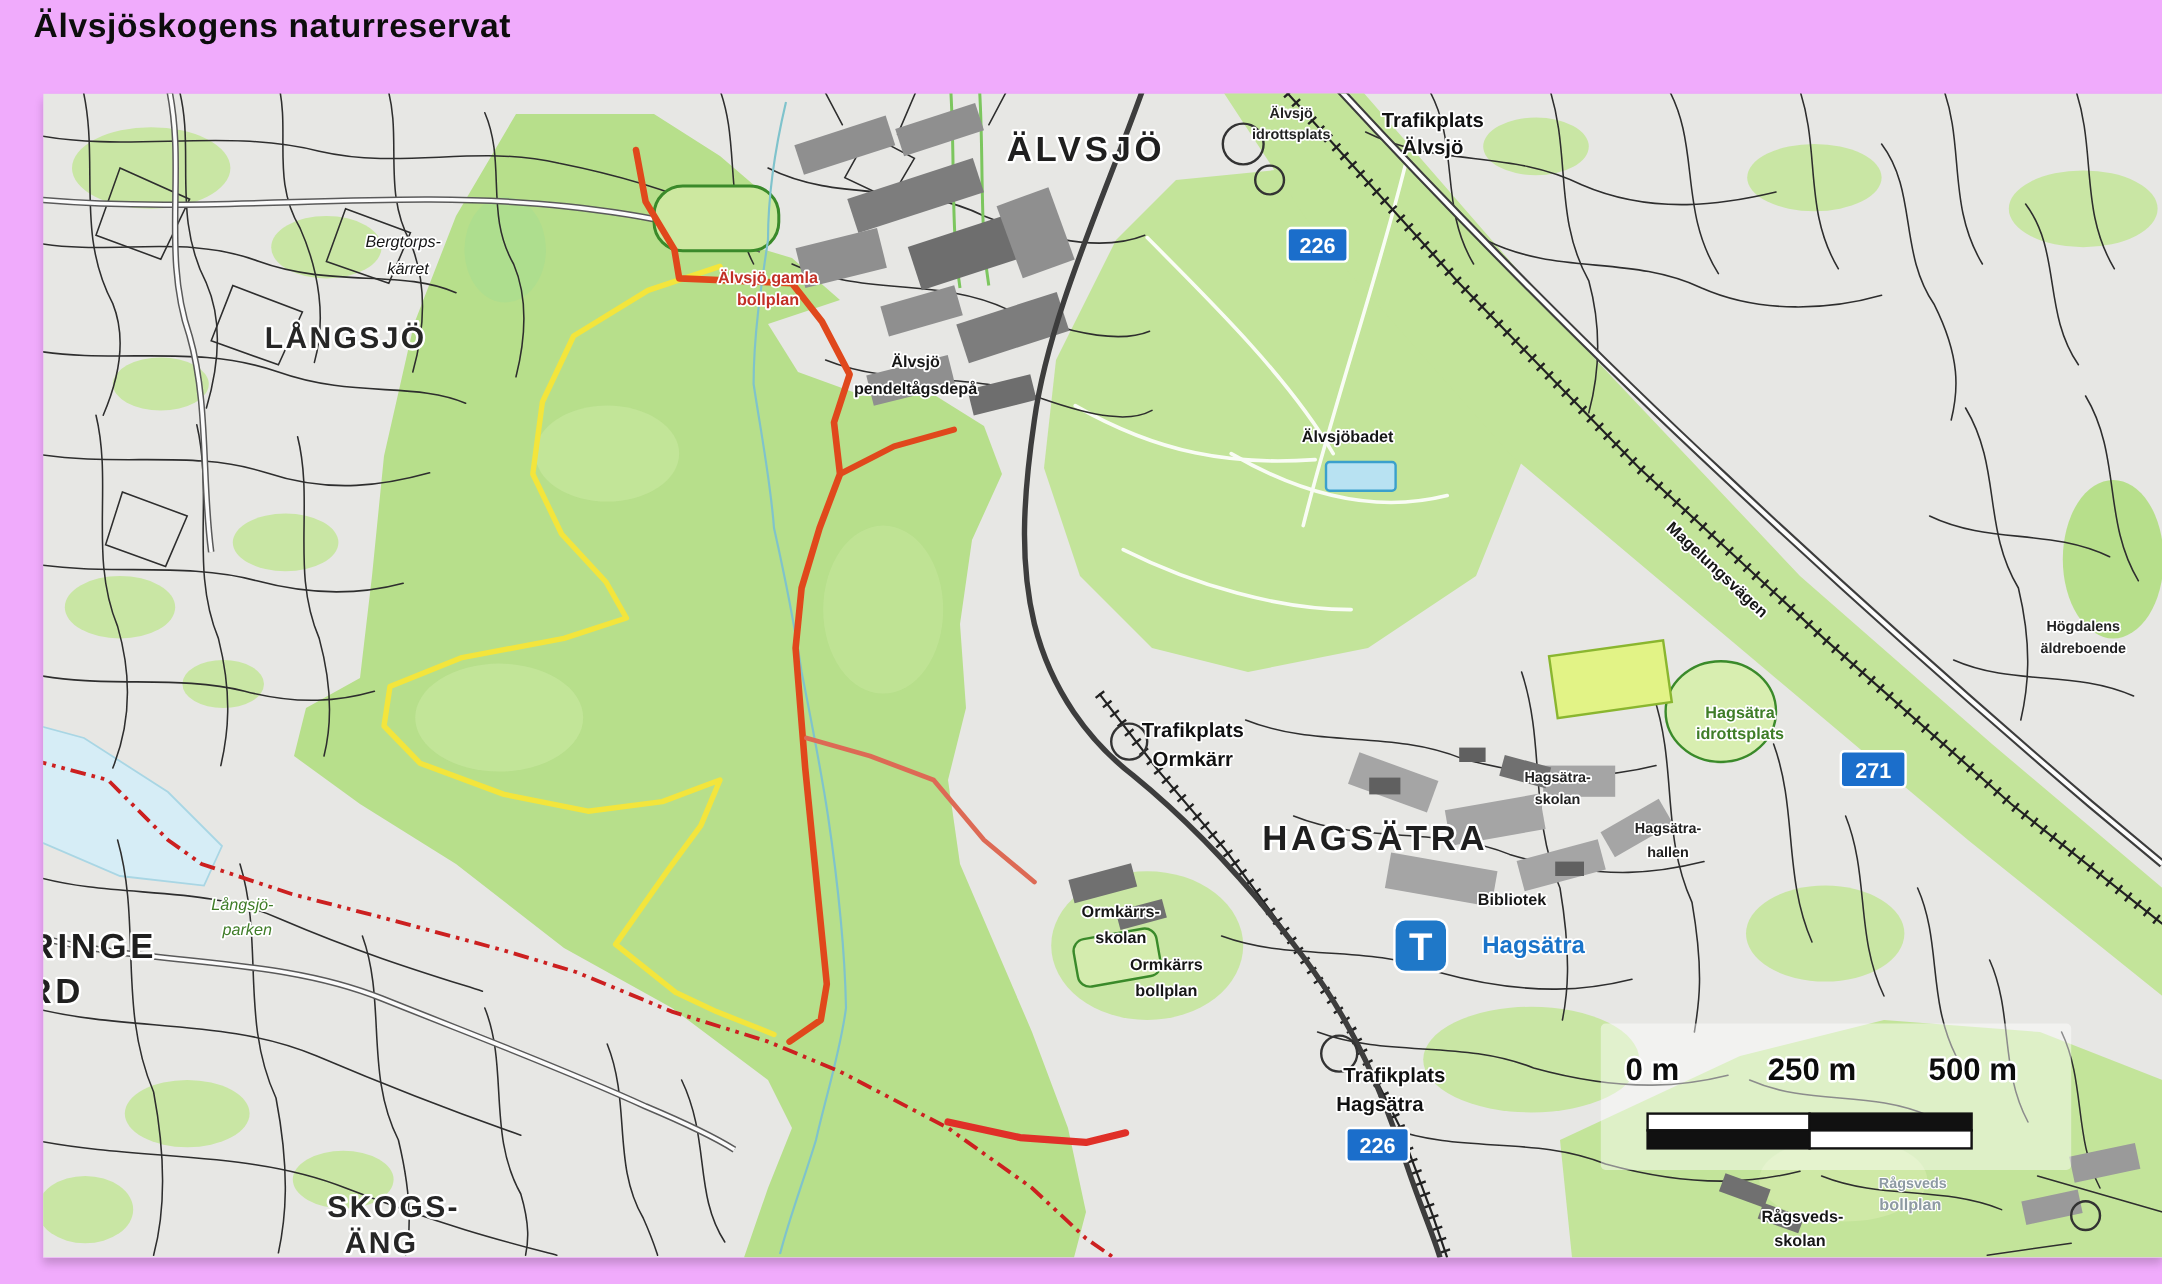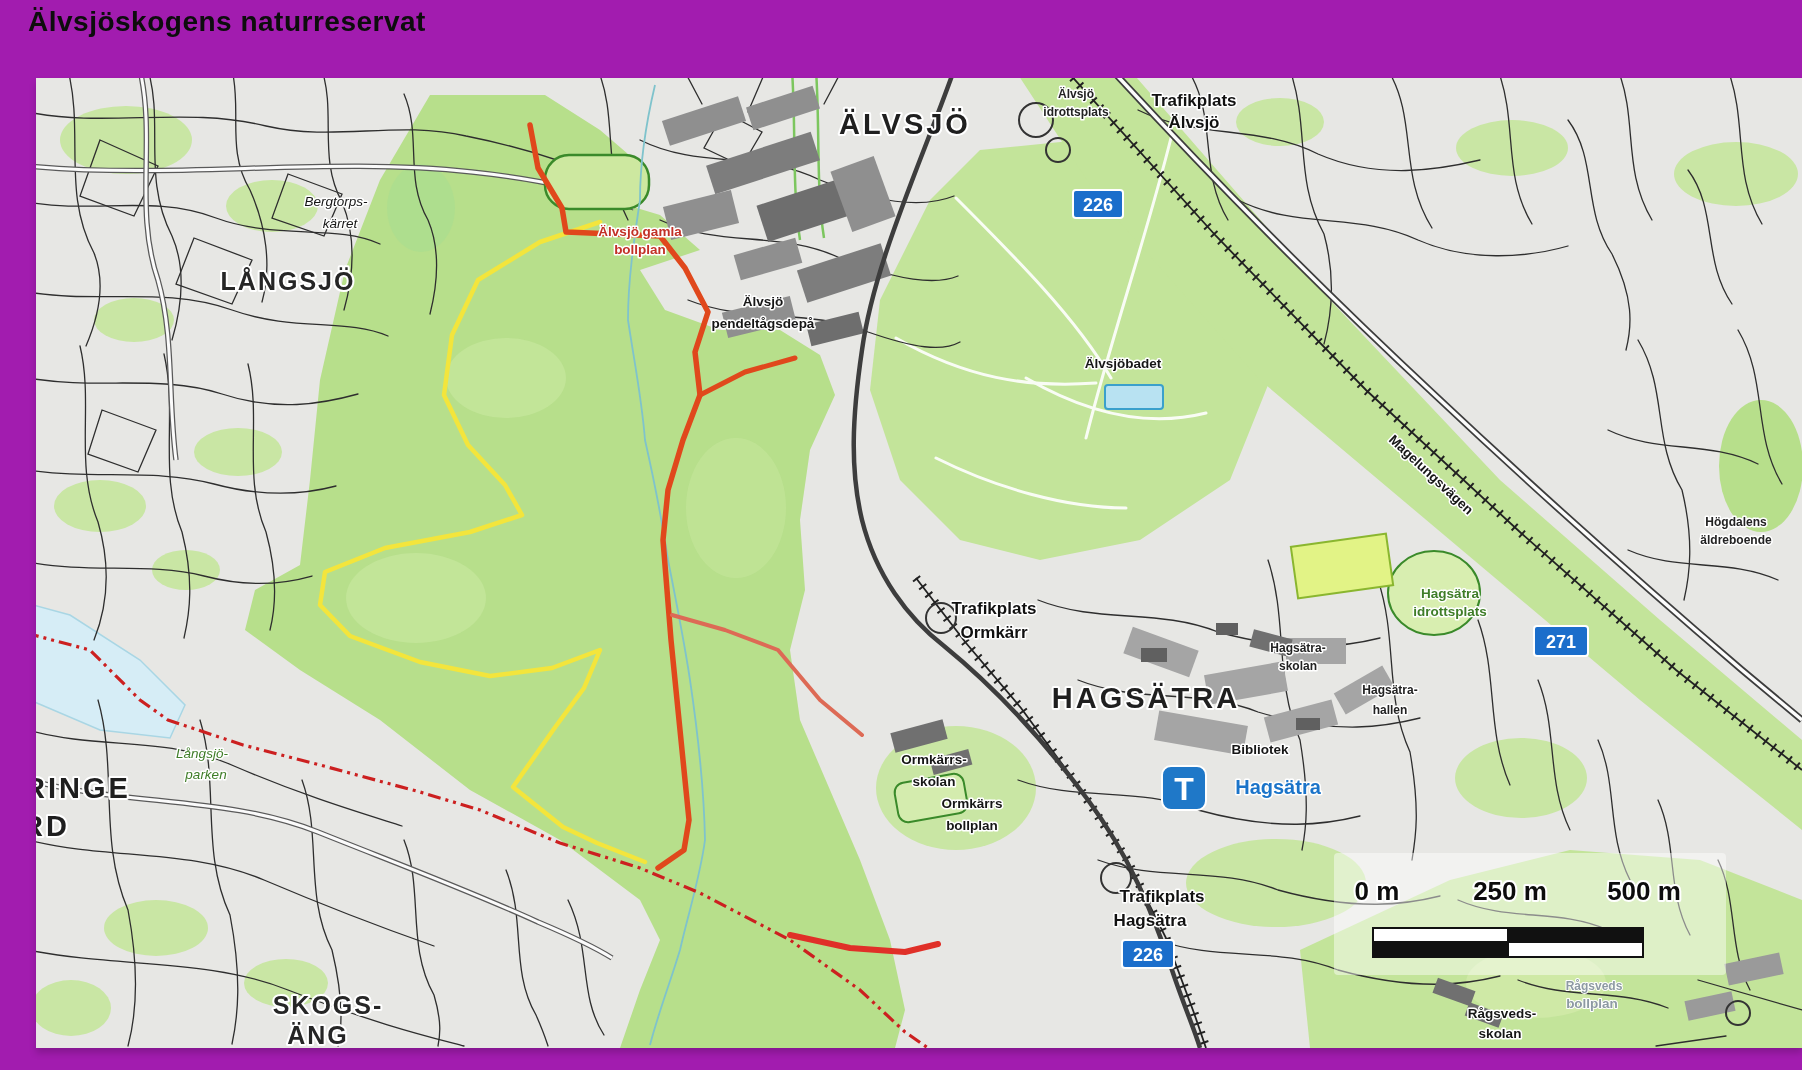--- a/index.html
+++ b/index.html
@@ -1,16 +1,16 @@
 <!DOCTYPE html>
 <html><head>
 <meta charset="utf-8">
 <style>
   html,body{margin:0;padding:0;background:#ffffff;}
-  .page{position:relative;width:1802px;height:1070px;background:#a21caf;overflow:hidden;
+  .page{position:relative;width:1802px;height:1070px;background:#f0abfc;overflow:hidden;
         font-family:"Liberation Sans",sans-serif;}
   .title{position:absolute;left:28px;top:6px;font-size:28px;font-weight:bold;color:#0d0d0d;
          letter-spacing:0.5px;}
   .map{position:absolute;left:36px;top:78px;width:1766px;height:970px;
        box-shadow:0 5px 7px rgba(0,0,0,0.18);}
   svg{display:block;}
   svg text{font-family:"Liberation Sans",sans-serif;paint-order:stroke;stroke:#ffffff;
            stroke-width:3px;stroke-linejoin:round;fill:#1a1a1a;}
   .lbl-xl{font-size:29px;font-weight:bold;letter-spacing:3px;fill:#1f1f1f;stroke-width:4px;}
   .lbl-lg{font-size:25px;font-weight:bold;letter-spacing:2px;fill:#262626;stroke-width:4px;}

